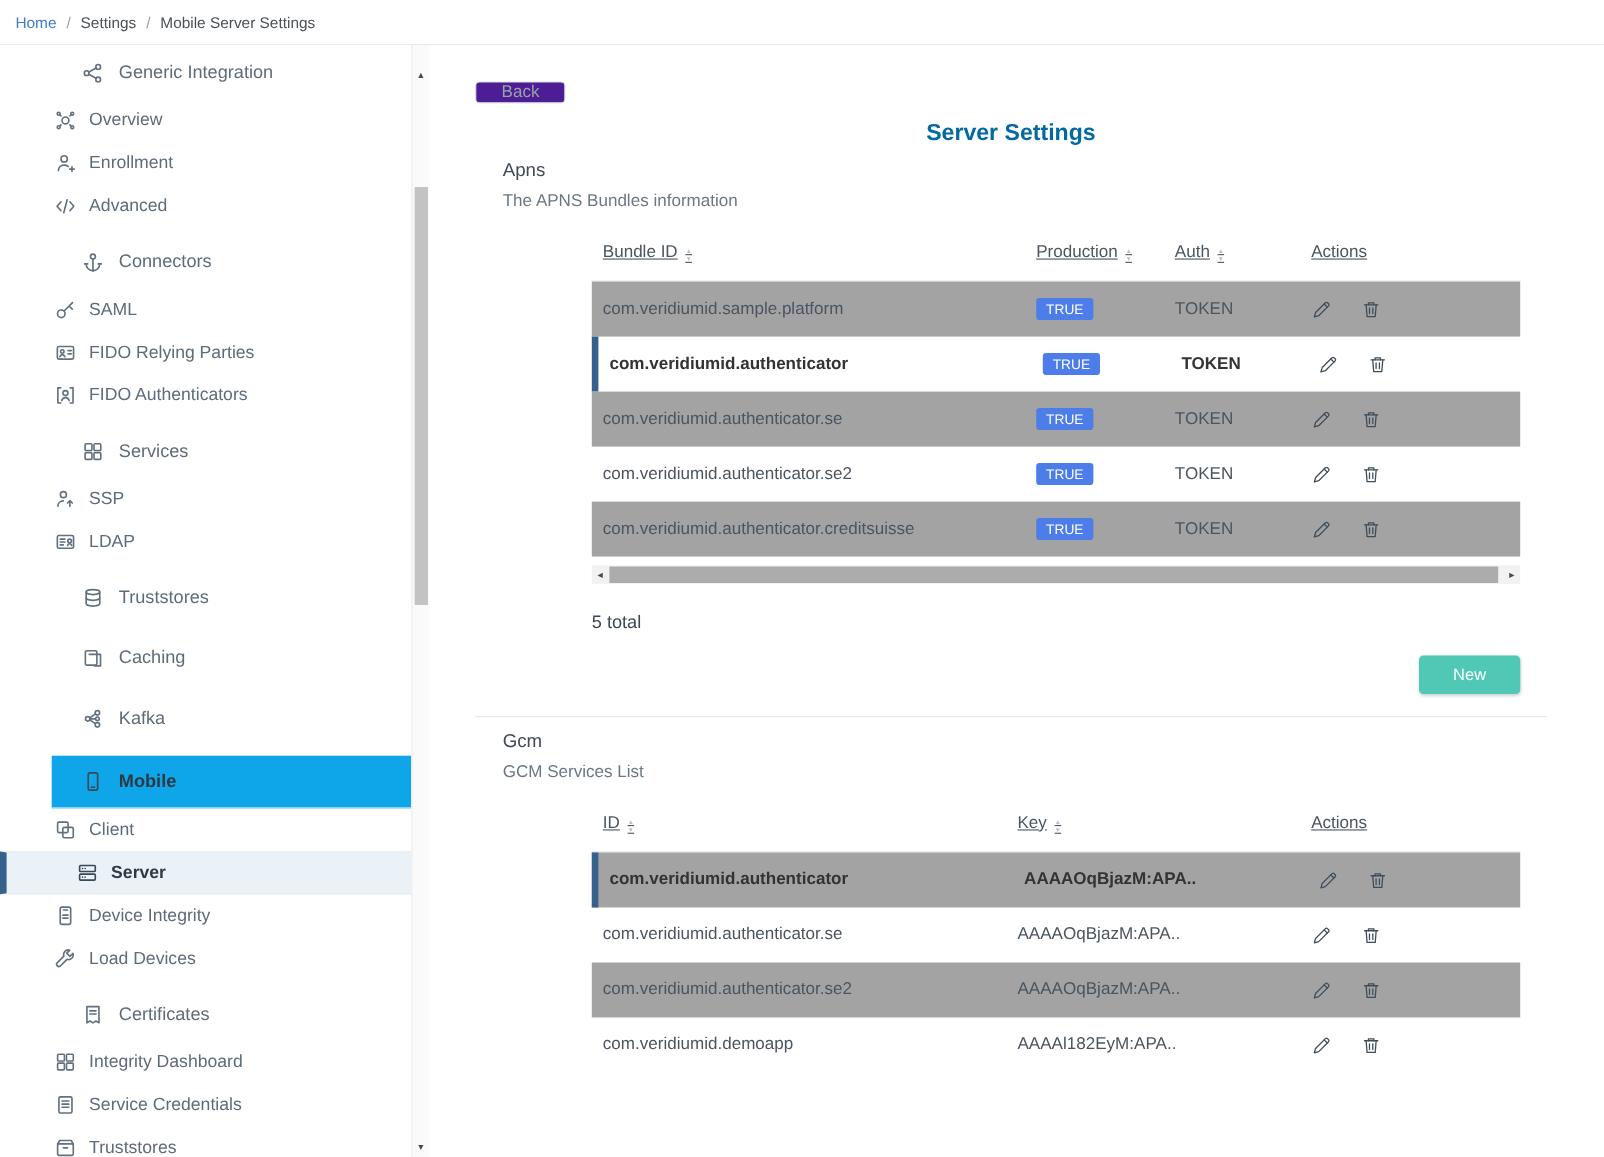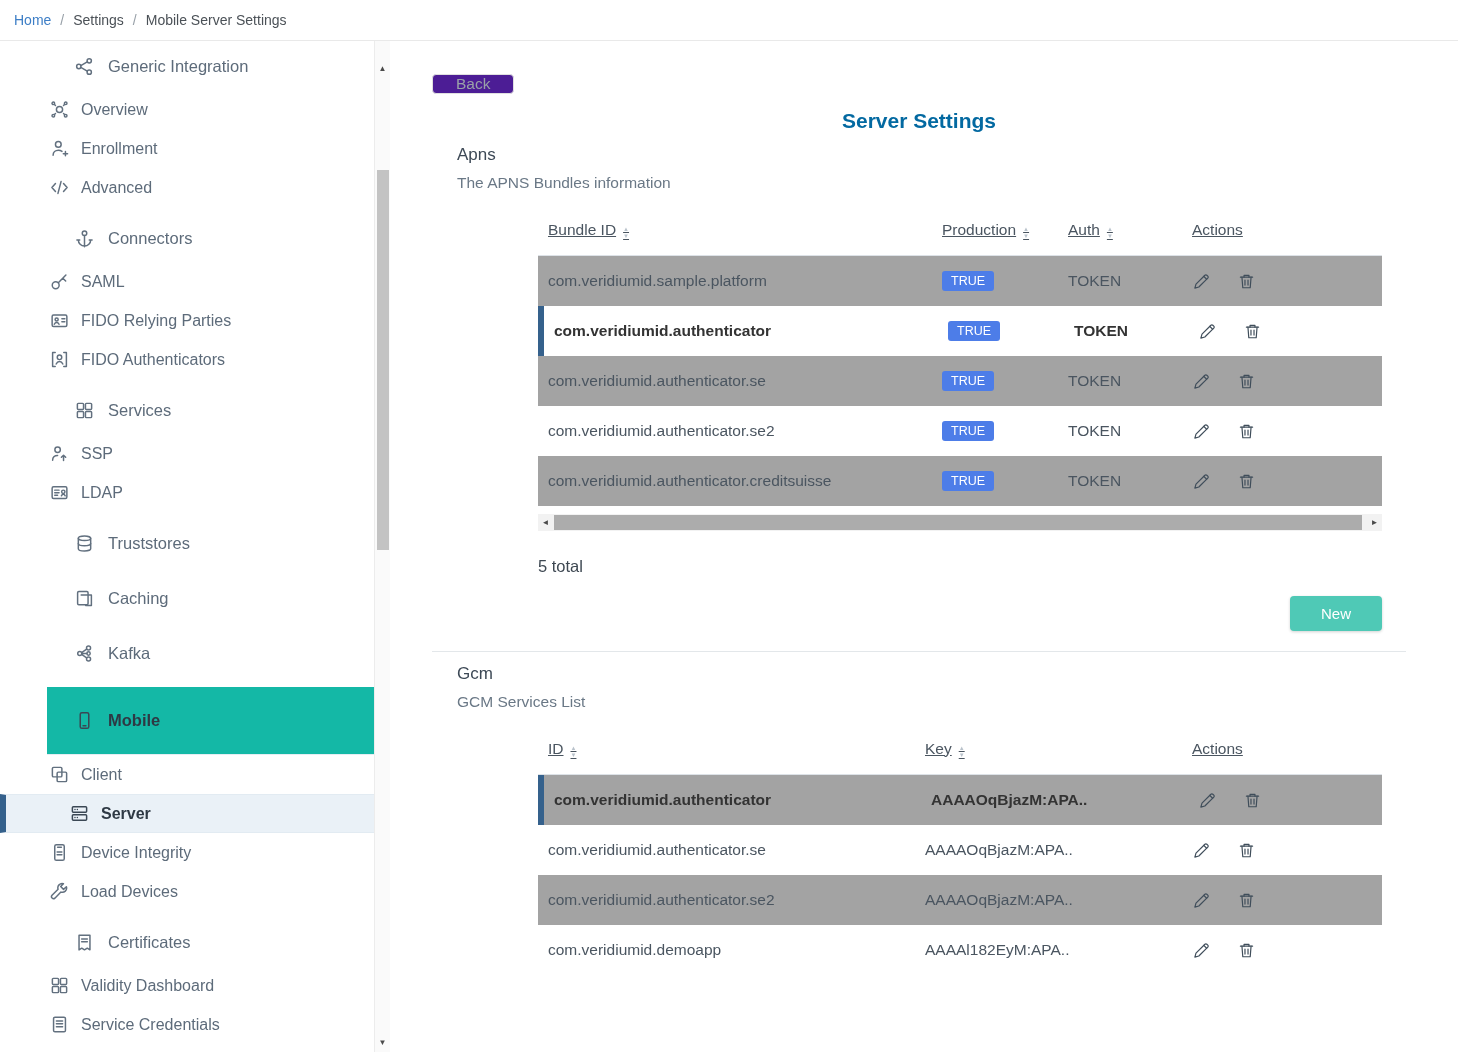--- a/index.html
+++ b/index.html
@@ -16,21 +16,21 @@
   
   .layout { display:flex; height:1011px; }
 
   
   .sidebar { width:390px; flex:none; position:relative; background:#fff; }
   .sidebar-inner { position:absolute; top:0; left:0; right:16px; bottom:0; overflow:hidden; padding-top:2px; }
   .sb-item { display:flex; align-items:center; height:39px; padding-left:50px; gap:12px;
     color:#5d6b7a; font-size:16px; cursor:pointer; white-space:nowrap; }
   .sb-item.lvl0 { padding-left:28px; height:47px; margin-top:8px; gap:14px; font-size:16.5px;margin-left:47px; }
   .sb-item.lvl0:first-child { margin-top:0; }
-  .sb-item.expanded { background:#14b8a6; height:68px; margin-top:10px; font-weight:bold;
+  .sb-item.expanded { background:#0ea5e9; height:48px; margin-top:10px; font-weight:bold;
     color:#2e3944; border-bottom:1px solid #e5edf3;text-align:right; }
   .sb-item.active { background:#eaf1f7; border-left:6px solid #35618c; padding-left:64px;
     font-weight:bold; color:#2e3944; border-top:1px solid #e2ebf2; border-bottom:1px solid #e2ebf2; }
   .sb-icon { display:inline-flex; color:#62707f; flex:none; }
   .sb-item.active .sb-icon, .sb-item.expanded .sb-icon { color:#3a4754; }
   .sb-icon svg { display:block; }
 
   
   .sb-scroll { position:absolute; top:0; right:0; bottom:0; width:16px; background:#fafafa;
     border-left:1px solid #ececec; }
@@ -297,21 +297,21 @@
         </div>
         <div class="sb-item lvl1">
           <span class="sb-icon">
             <svg width="19" height="19" viewBox="0 0 16 16" fill="none" stroke="currentColor" stroke-width="1.25" stroke-linecap="round" stroke-linejoin="round">
               <rect x="2" y="2" width="5.2" height="5.2" rx=".8"></rect>
               <rect x="8.8" y="2" width="5.2" height="5.2" rx=".8"></rect>
               <rect x="2" y="8.8" width="5.2" height="5.2" rx=".8"></rect>
               <rect x="8.8" y="8.8" width="5.2" height="5.2" rx=".8"></rect>
             </svg>
           </span>
-          <span class="sb-label">Validity Dashboard</span>
+          <span class="sb-label">Integrity Dashboard</span>
         </div>
         <div class="sb-item lvl1">
           <span class="sb-icon">
             <svg width="19" height="19" viewBox="0 0 16 16" fill="none" stroke="currentColor" stroke-width="1.25" stroke-linecap="round" stroke-linejoin="round">
               <rect x="3" y="1.8" width="10" height="12.4" rx="1.2"></rect>
               <path d="M5.4 5h5.2M5.4 7.4h5.2M5.4 9.8h5.2"></path>
             </svg>
           </span>
           <span class="sb-label">Service Credentials</span>
         </div>

